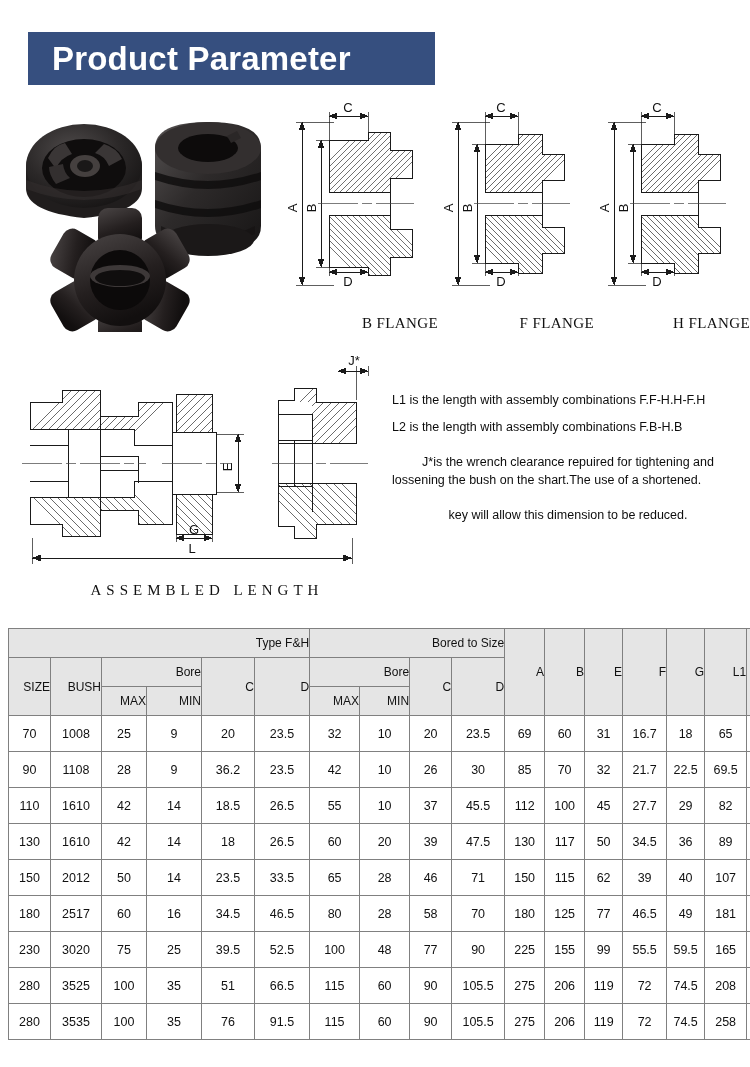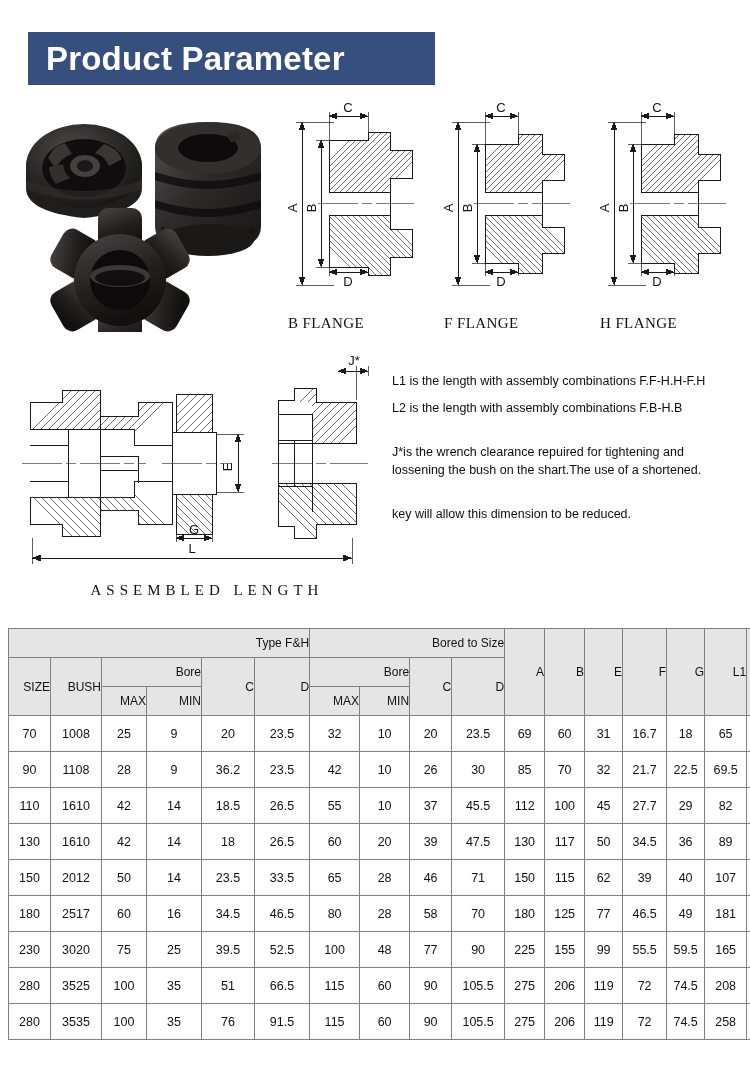--- a/index.html
+++ b/index.html
@@ -9,45 +9,45 @@
     -webkit-font-smoothing:antialiased;
     overflow:hidden;position:relative;
   }
   
   .banner{
     position:absolute;left:28px;top:32px;width:407px;height:53px;
     background:#364f7f;display:flex;align-items:center;
   }
   .banner-title{
     color:#ffffff;font-size:33px;font-weight:bold;
-    letter-spacing:0.2px;padding-left:18px;line-height:1;
+    letter-spacing:0.2px;padding-left:24px;line-height:1;
     font-family:"Liberation Sans", sans-serif;
   }
   
   .photo-wrap{position:absolute;left:12px;top:100px;width:266px;height:232px;}
   .flanges{position:absolute;left:288px;top:100px;width:462px;height:232px;}
   .flange-cell{position:absolute;top:0;width:150px;height:232px;}
   .flange-cap{
-    position:absolute;bottom:0;left:0;width:150px;text-align:left;
+    position:absolute;bottom:0;left:0;width:150px;text-align:right;
     font-family:"Liberation Serif", serif;font-size:15px;color:#111;
     letter-spacing:0.4px;
   }
   
   .assembly{position:absolute;left:0px;top:352px;width:382px;height:255px;}
   .assembly-cap{
     position:absolute;left:16px;bottom:8px;width:382px;text-align:center;
     font-family:"Liberation Serif", serif;font-size:15px;color:#111;
     letter-spacing:5px;
   }
-  .notes{position:absolute;left:392px;top:373px;width:352px;}
+  .notes{position:absolute;left:392px;top:392px;width:352px;}
   .notes p{
     margin:0 0 11px 0;font-size:12.5px;color:#0d0d0d;line-height:1.28;
     font-family:"Liberation Sans", sans-serif;
   }
-  .notes p.gap{margin-top:28px;}
+  .notes p.gap{margin-top:19px;text-align:center;}
   .notes p.tight{margin-bottom:2px;}
   
   .tbl-wrap{position:absolute;left:8px;top:628px;width:734px;}
   table.spec{
     border-collapse:collapse;width:734px;
     table-layout:fixed;
     font-size:12px;color:#111;
     font-family:"Liberation Sans", sans-serif;
   }
   table.spec th, table.spec td{

